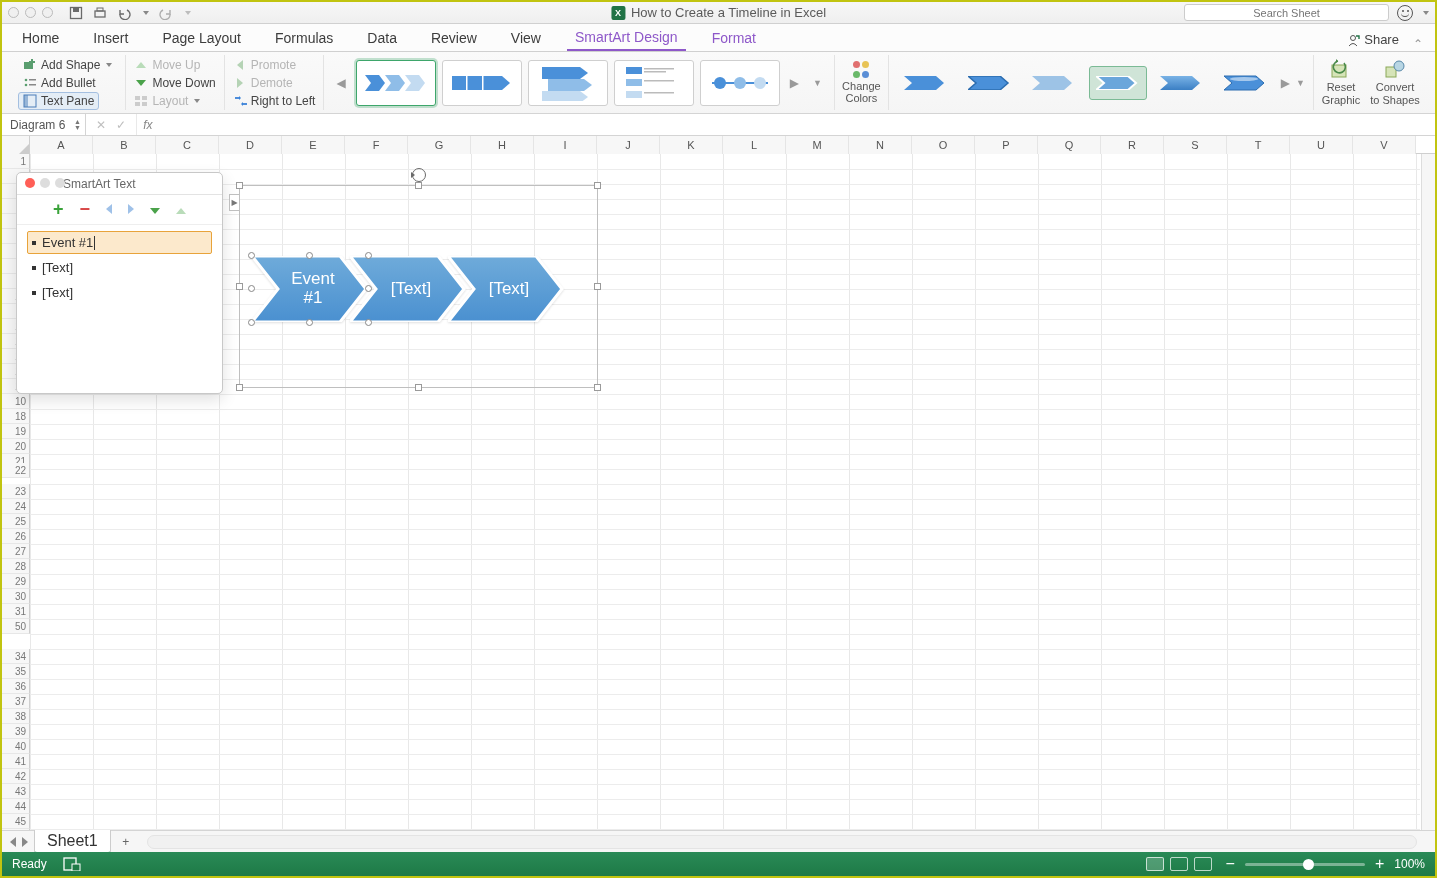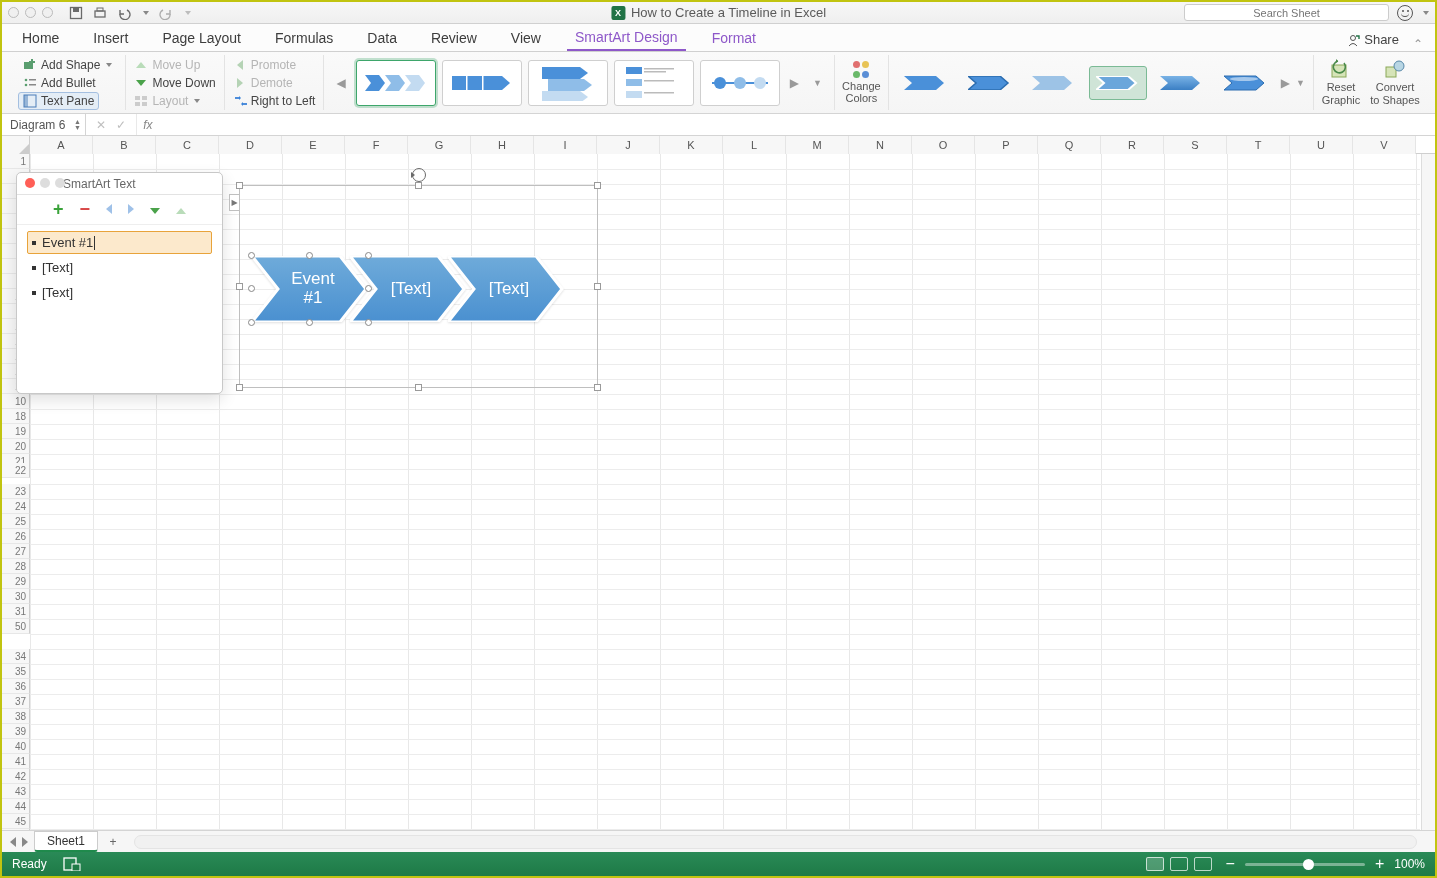--- a/index.html
+++ b/index.html
@@ -87,21 +87,21 @@
   .chevwrap{position:absolute;left:12px;top:70px;display:flex}
   .chev{position:relative;width:116px;height:66px;margin-right:-18px;filter:drop-shadow(0 1px 1px rgba(0,0,0,.12))}
   .chev svg{position:absolute;inset:0}
   .chev span{position:absolute;inset:0;display:flex;align-items:center;justify-content:center;color:#fff;font-size:17px;font-weight:500;text-align:center;line-height:1.1;padding:0 18px 0 24px}
   
   .shwrap{position:absolute;left:12px;top:70px;width:116px;height:66px;pointer-events:none}
   .shwrap .h{position:absolute;width:7px;height:7px;background:#fff;border:1px solid #888;border-radius:50%}
   
   .sheettabs{height:22px;background:#f6f6f6;border-top:1px solid #d4d4d4;display:flex;align-items:center;padding:0 8px;gap:6px}
   .navtris{display:flex;gap:6px;color:#888}
-  .sheettab{padding:2px 12px;background:#fff;border:1px solid #ccc;border-bottom:2px solid #1f8a4c;border-radius:0 0 3px 3px;font-size:12px;color:#333}
+  .sheettab{padding:2px 12px;background:#fff;border:1px solid #ccc;border-bottom:2px solid #1f8a4c;border-radius:0 0 3px 3px;font-size:16px;color:#333}
   .plus-tab{width:18px;height:18px;display:flex;align-items:center;justify-content:center;color:#666}
   .hscroll{flex:1;display:flex;align-items:center;justify-content:flex-end;padding-right:4px}
   .hscroll .track{flex:1;height:14px;background:#f1f1f1;border:1px solid #e4e4e4;border-radius:7px;margin:0 6px;position:relative}
   
   .status{height:24px;background:linear-gradient(#2a8a57,#1e7a46);color:#fff;display:flex;align-items:center;justify-content:space-between;padding:0 10px;font-size:12px}
   .status-right{display:flex;align-items:center;gap:14px}
   .zoom{display:flex;align-items:center;gap:10px}
   .zoom .track{width:120px;height:3px;background:rgba(255,255,255,.4);border-radius:2px;position:relative}
   .zoom .knob{position:absolute;left:48%;top:-4px;width:11px;height:11px;background:#fff;border-radius:50%}
   .viewbtn{width:18px;height:14px;border:1.5px solid rgba(255,255,255,.7);border-radius:2px}

